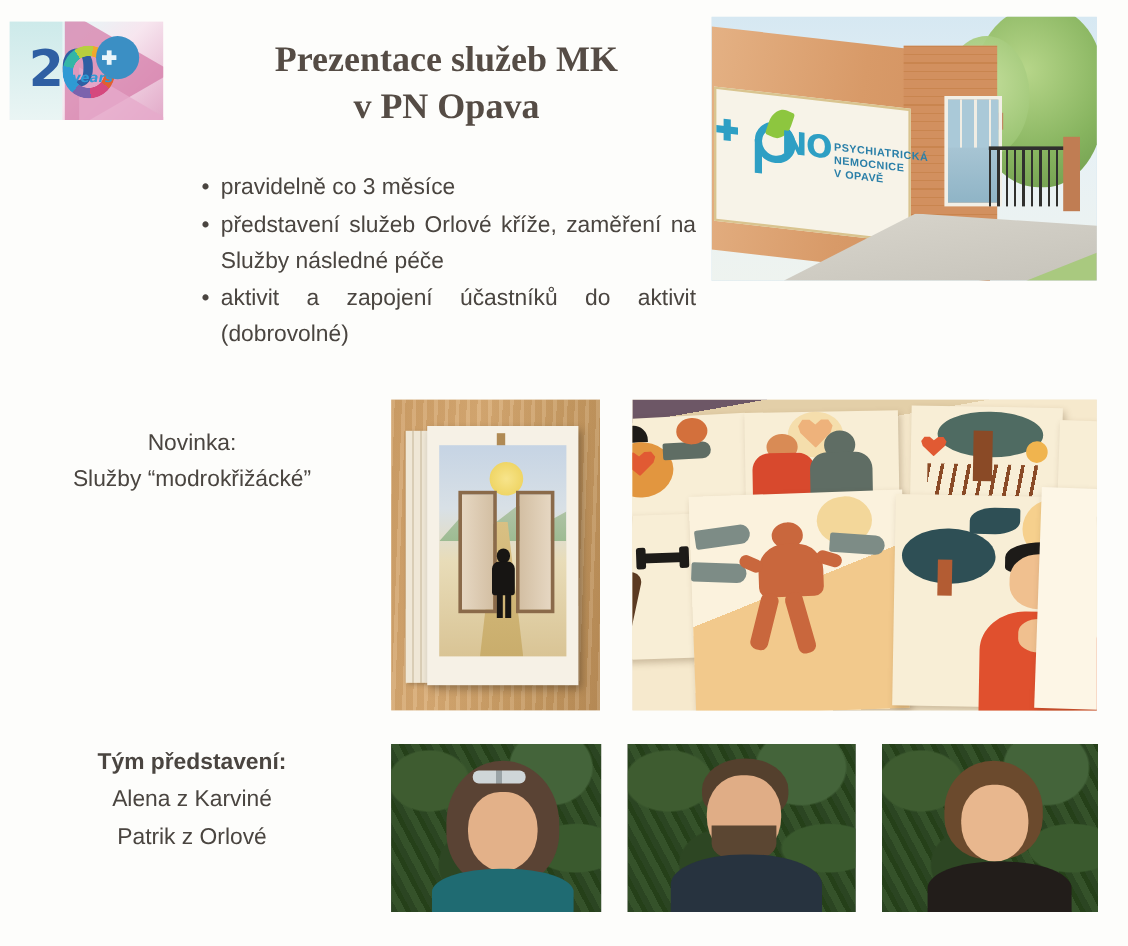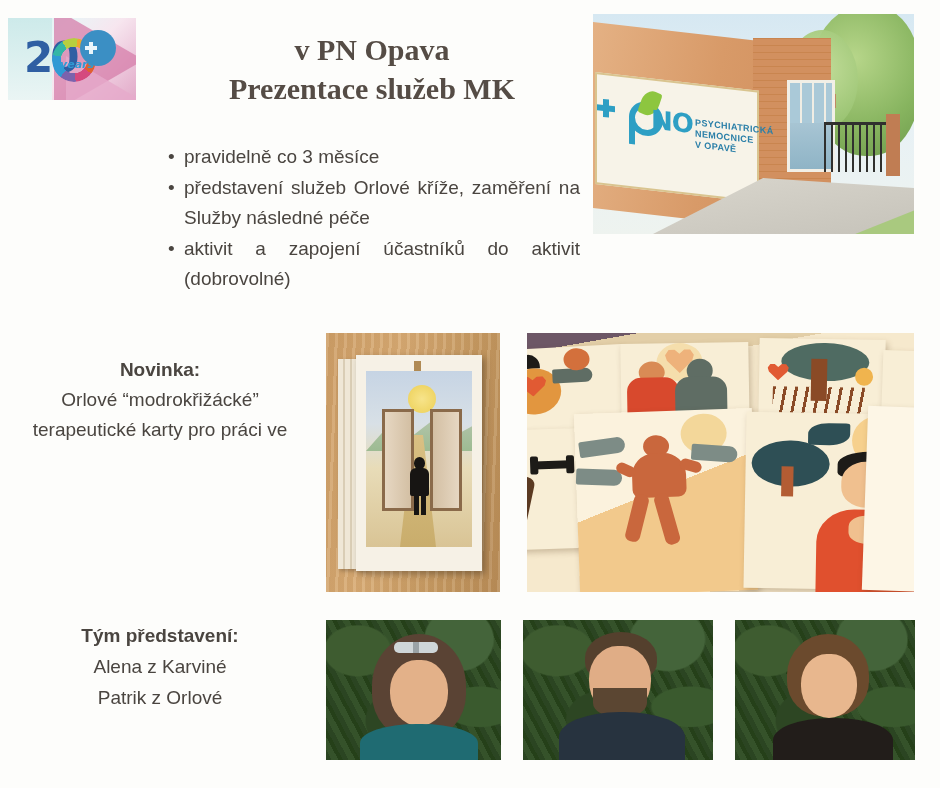--- a/index.html
+++ b/index.html
@@ -139,21 +139,21 @@
     background:linear-gradient(170deg,#d9d6cd,#c6c3ba);
     clip-path:polygon(0% 100%, 42% 0%, 100% 18%, 100% 100%);}
   .h-grass{position:absolute;right:0;bottom:0;width:70px;height:26px;background:#a9c97f;
     clip-path:polygon(16% 100%,100% 10%,100% 100%);}
 
   
   .novinka{
     position:absolute;left:0px;top:355px;width:320px;
     text-align:center;font-size:19px;line-height:30px;color:#4a4540;
   }
-  .novinka .hd{font-weight:700;}
+  .novinka .hd{font-weight:400;}
 
   
   .img-cards{
     position:absolute;left:326px;top:333px;width:174px;height:259px;
     overflow:hidden;
     background:linear-gradient(100deg,#cfa068 0%,#d8ab74 35%,#c69a62 70%,#b98d58 100%);
   }
   .wood-grain{position:absolute;inset:0;
     background:repeating-linear-gradient(92deg,rgba(255,255,255,.10) 0 3px,rgba(120,80,40,.08) 3px 9px);}
   .cstack{position:absolute;left:12px;top:26px;width:28px;height:210px;
@@ -249,22 +249,22 @@
     <div class="logo-wedge2"></div>
     <div class="logo-20">20</div>
     <div class="logo-ring"></div>
     <div class="logo-years">years</div>
     <div class="logo-badge">
       <span class="cross"></span>
     </div>
   </div>
 
   <div class="title">
+    <div>Prezentace služeb MK</div>
     <div>v PN Opava</div>
-    <div>Prezentace služeb MK</div>
   </div>
 
   <div class="bullets">
     <div class="bullet-row">
       <span class="bullet-dot">•</span>
       <span class="bullet-text nojust">pravidelně co 3 měsíce</span>
     </div>
     <div class="bullet-row">
       <span class="bullet-dot">•</span>
       <span class="bullet-text">představení služeb Orlové kříže, zaměření na Služby následné péče</span>
@@ -298,22 +298,21 @@
       </div>
     <div class="h-gate-top"></div>
     <div class="h-gate"></div>
     <div class="h-pillar"></div>
     <div class="h-path"></div>
     <div class="h-grass"></div>
   </div>
 
   <div class="novinka">
     <div class="hd">Novinka:</div>
-    <div>Orlové “modrokřižácké”</div>
-    <div>terapeutické karty pro práci ve</div>
+    <div>Služby “modrokřižácké”</div>
   </div>
 
   <div class="img-cards">
     <div class="wood-grain"></div>
     <div class="cstack"></div>
     <div class="ccard">
       <div class="c-clip"></div>
       <div class="cart">
         <div class="c-sun"></div>
         <div class="c-mtn"></div>

